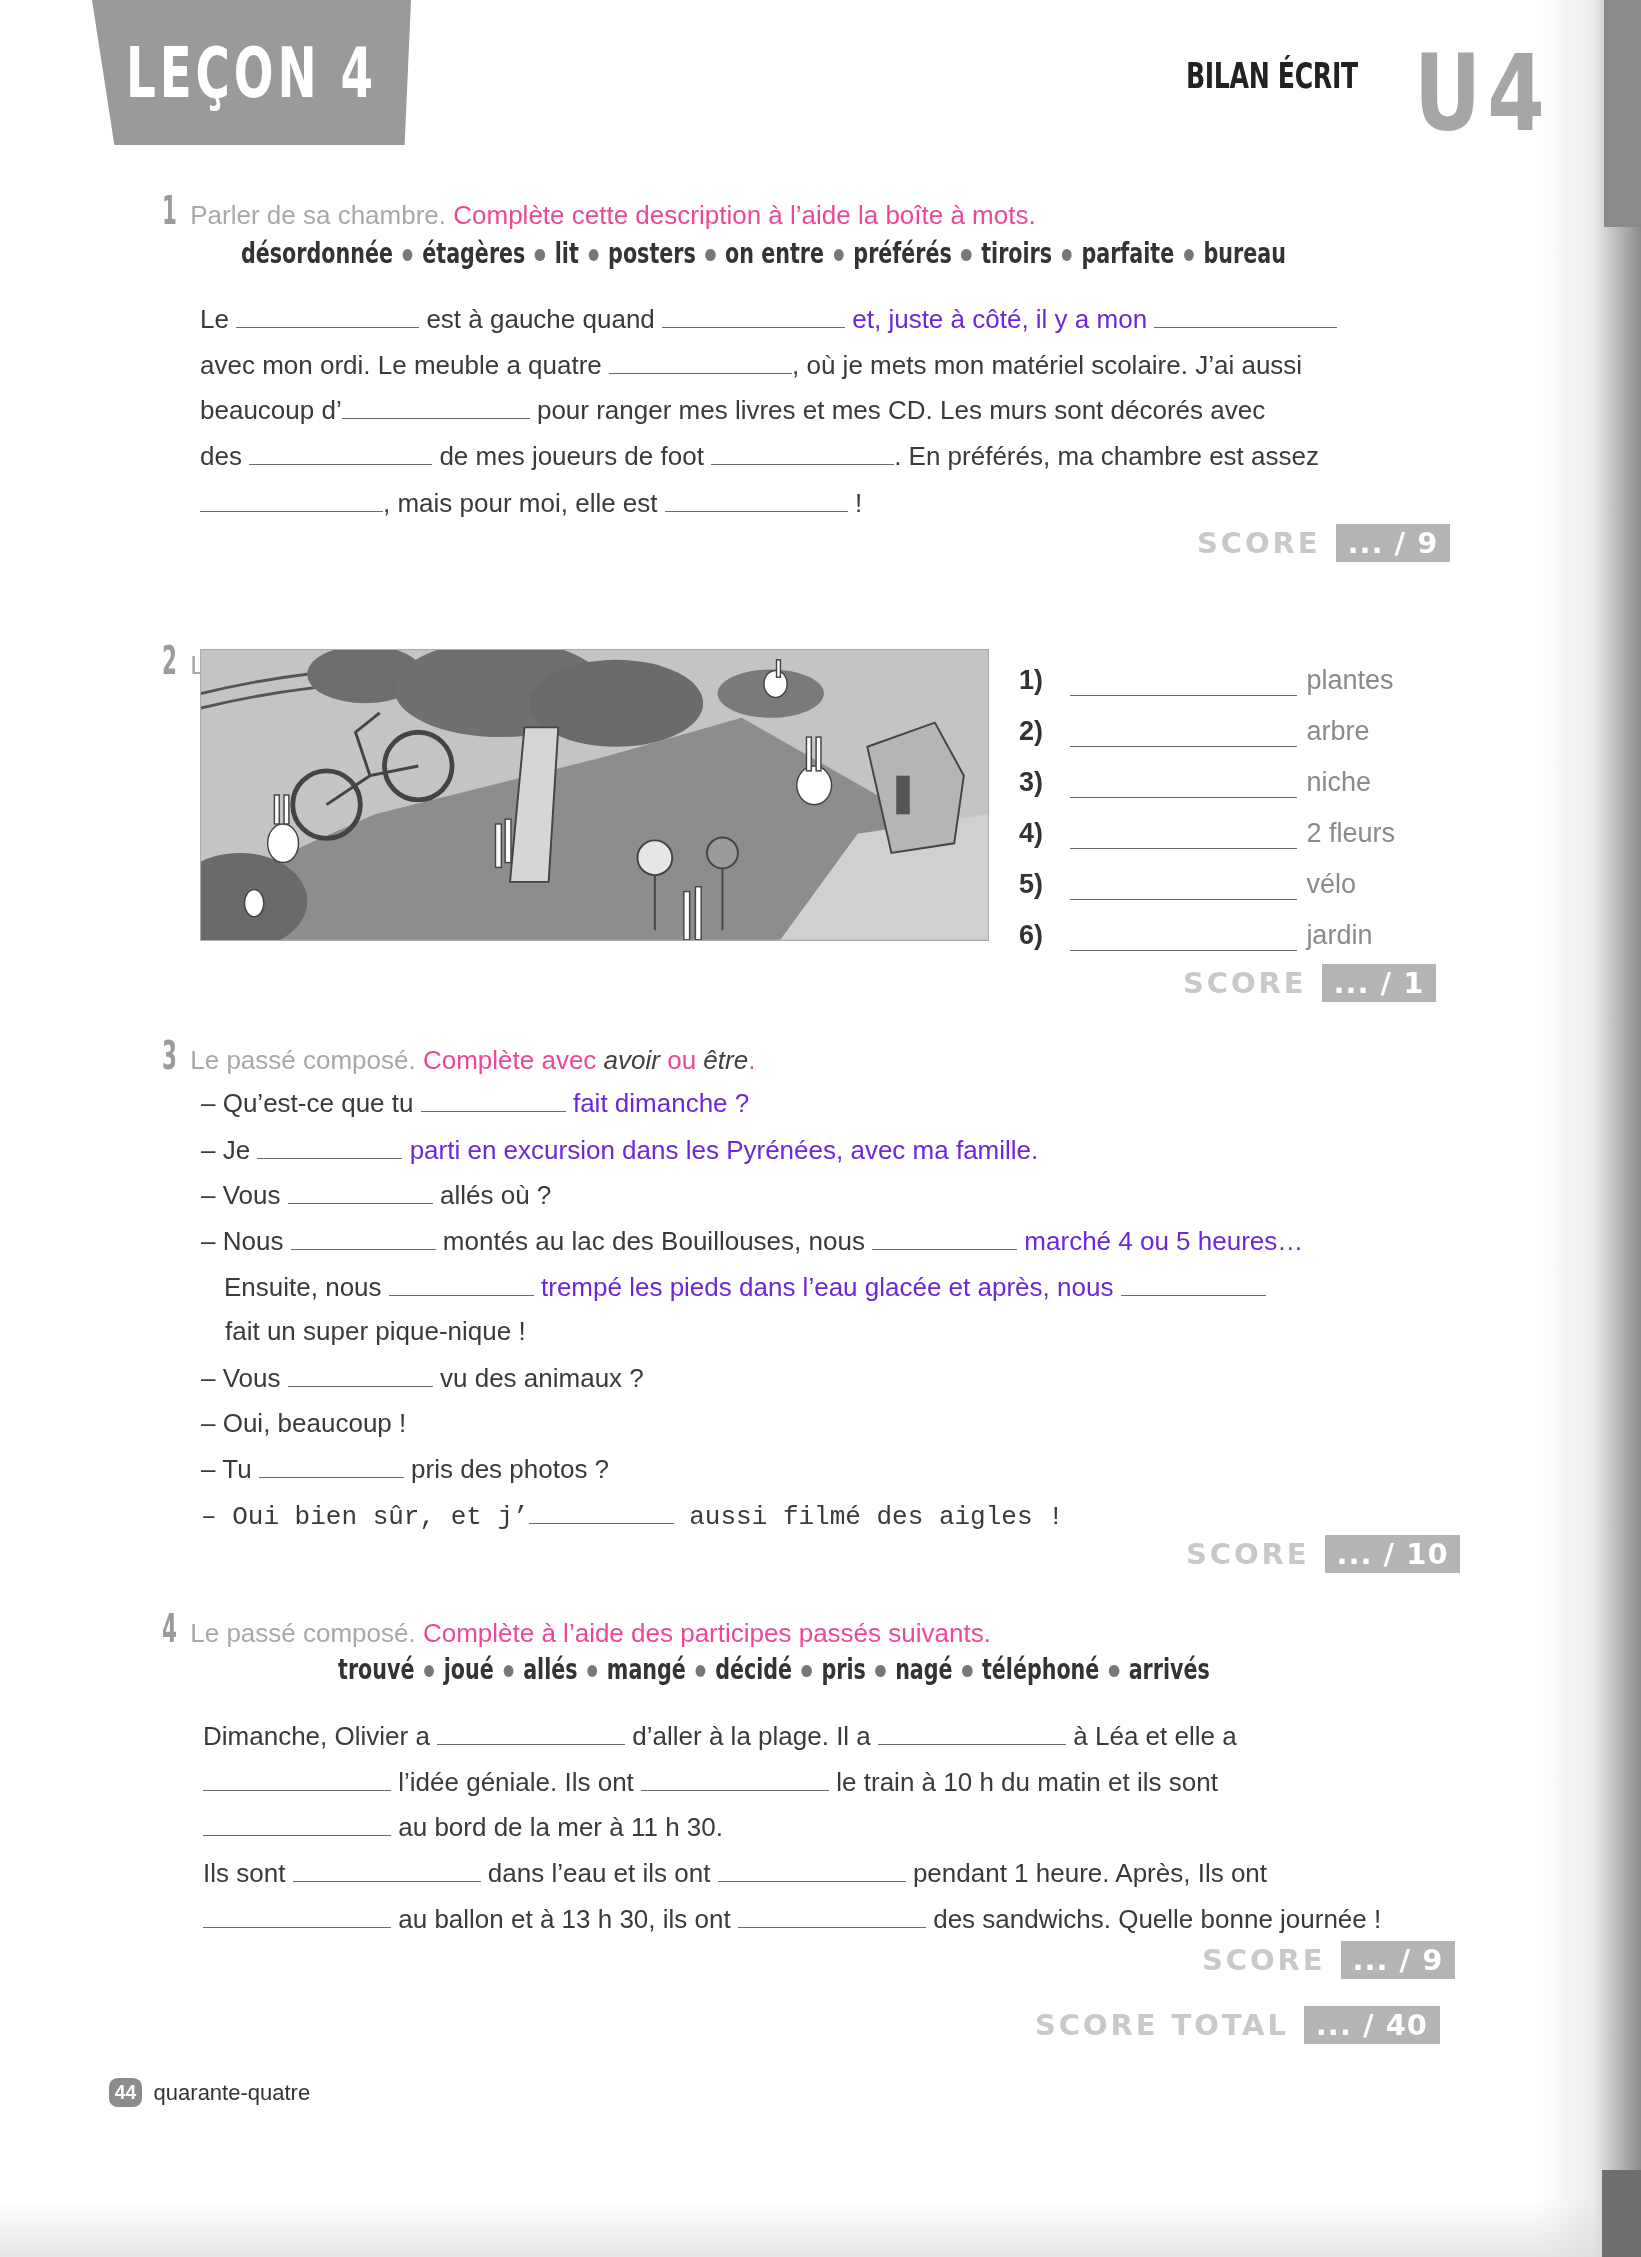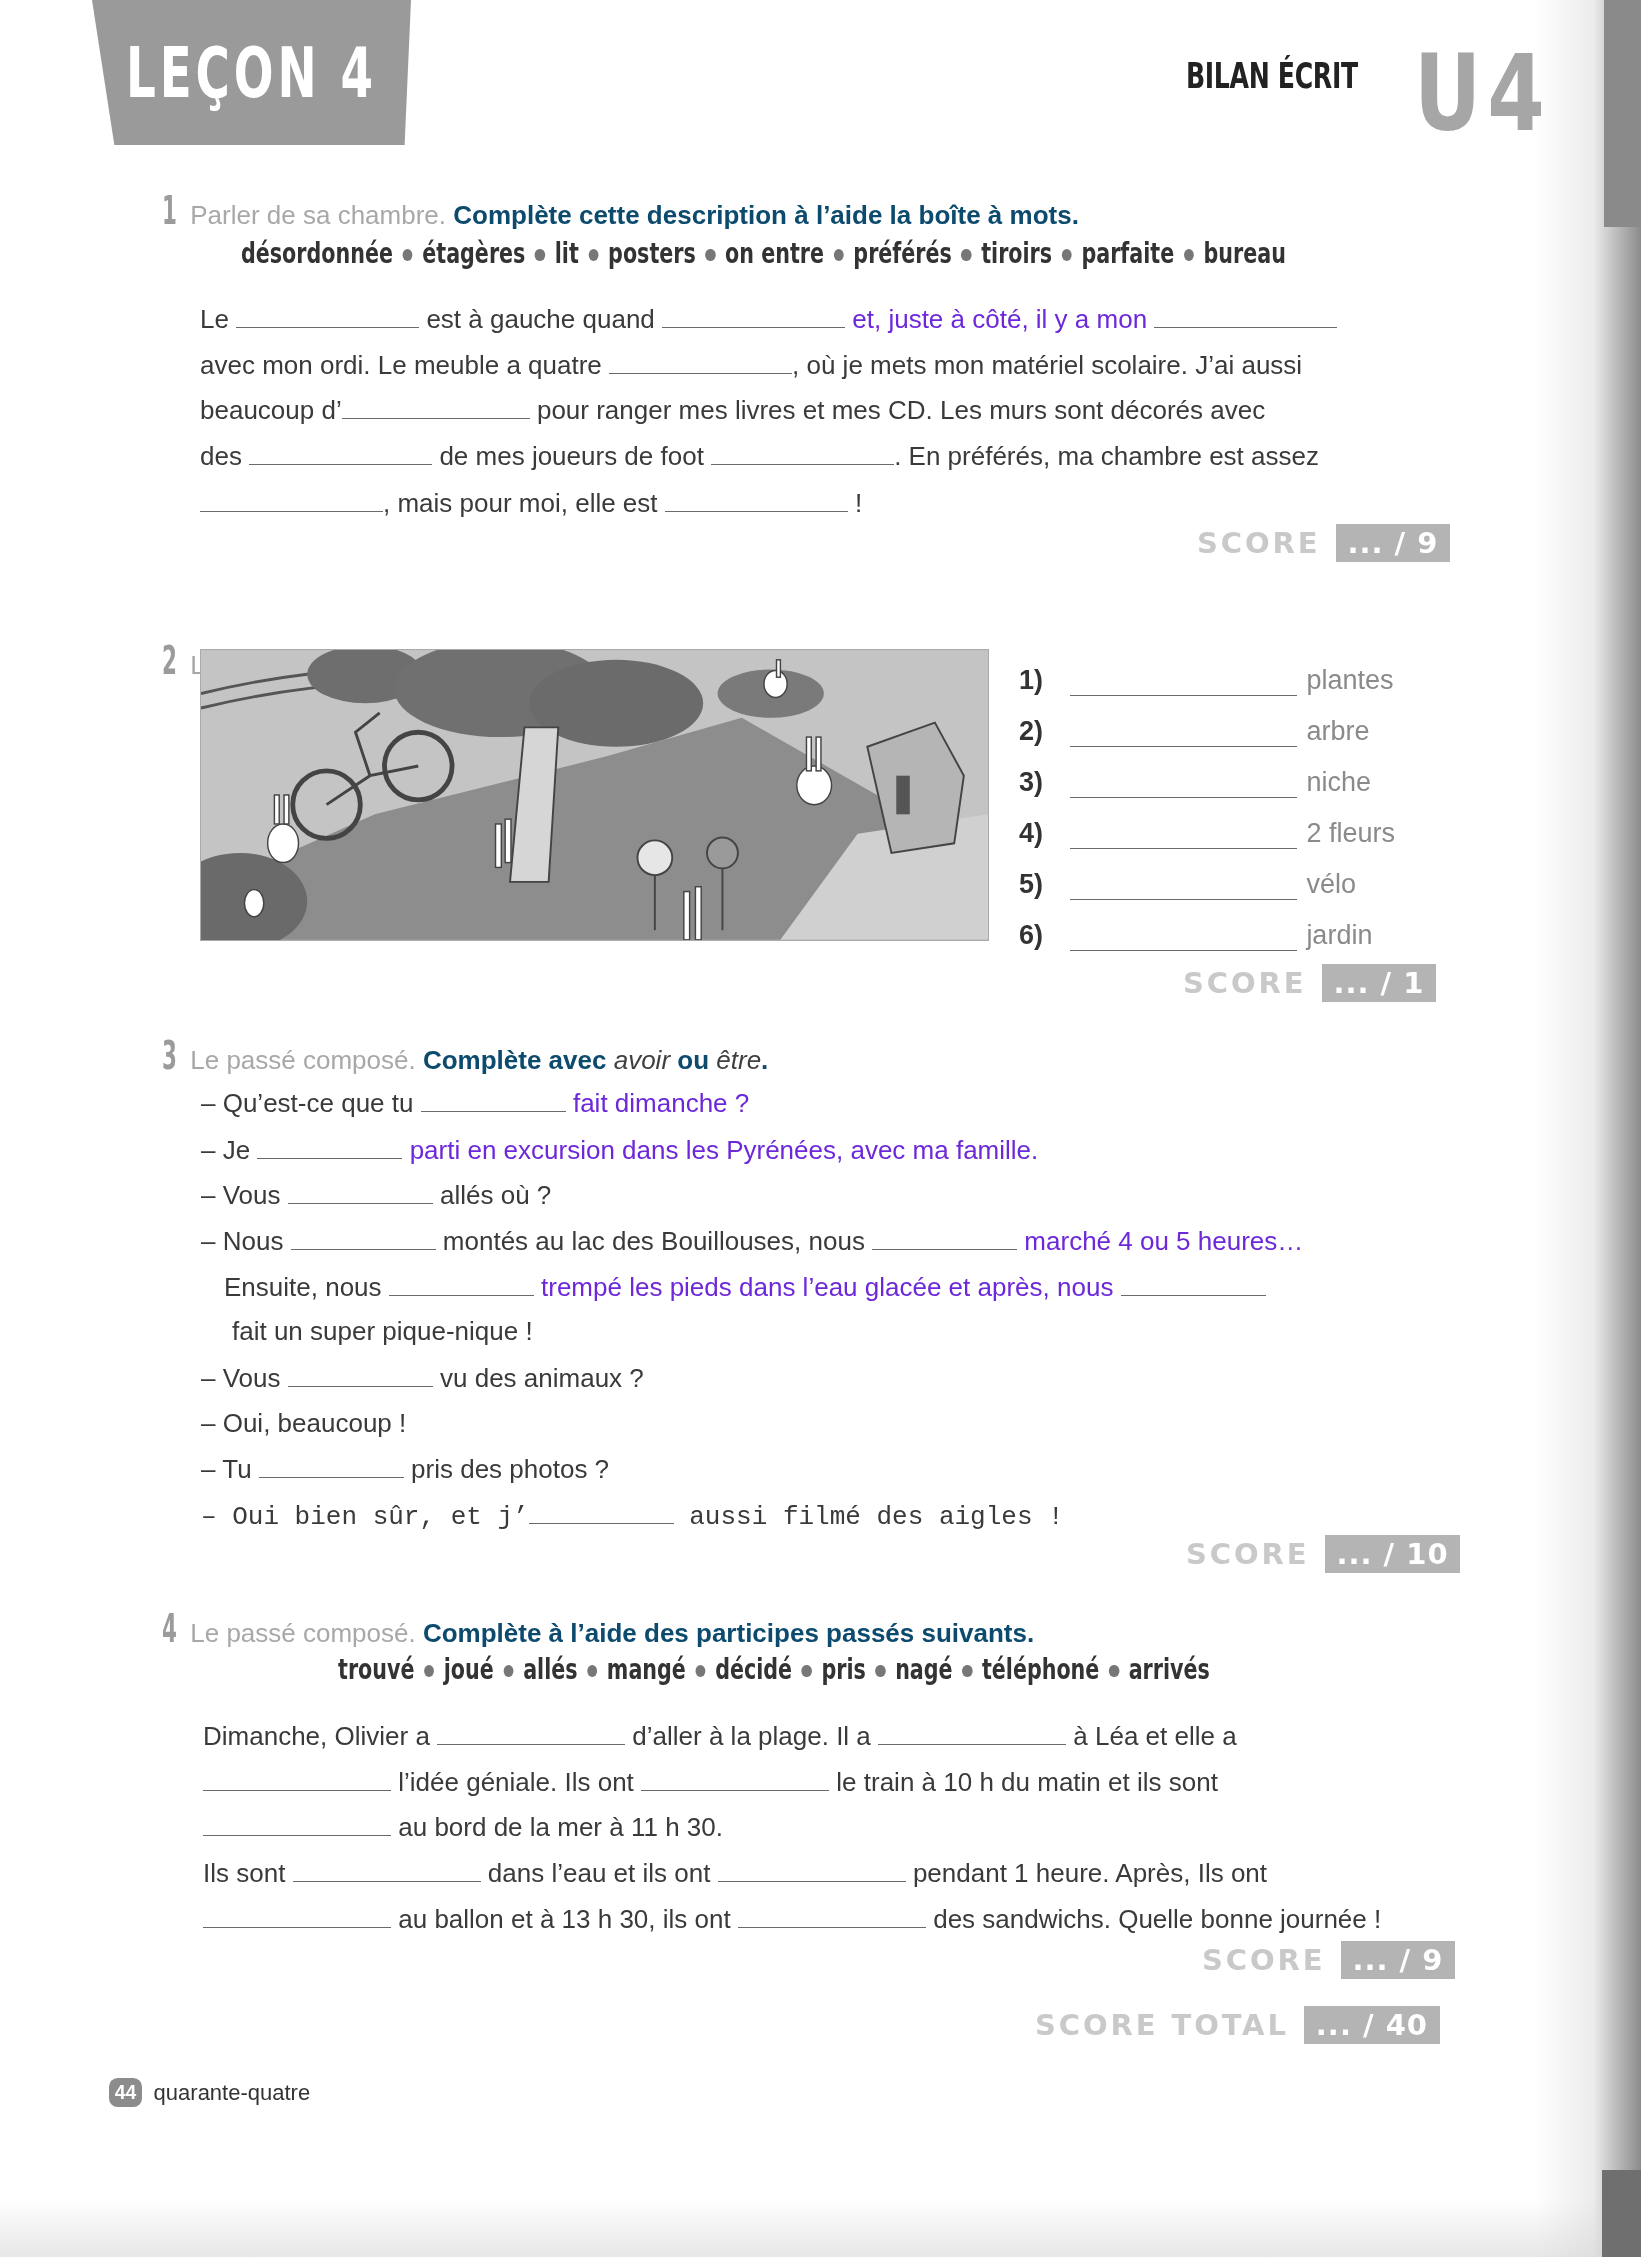--- a/index.html
+++ b/index.html
@@ -22,21 +22,21 @@
   .bilan { left:1186px; top:56px; font-family:"DejaVu Sans", sans-serif; font-weight:bold; font-size:35px;
     color:#222; transform:scaleX(0.72); transform-origin:left center; letter-spacing:-0.5px; }
   .unit { left:1414px; top:41px; font-family:"DejaVu Sans", sans-serif; font-weight:bold; font-size:106px;
     color:#a6a6a6; transform:scaleX(0.78); transform-origin:left top; letter-spacing:7.7px; line-height:1; }
 
   
   .ex-num { font-family:"DejaVu Sans", sans-serif; font-weight:bold; color:#9b9b9b; font-size:39px;
     transform:scaleX(0.55); display:inline-block; transform-origin:left center; width:21px; }
   .ex-head { font-size:26px; white-space:nowrap; }
   .ex-head .cat { color:#a8a8a8; }
-  .ex-head .inst { font-weight:bold; color:#0c4a6e;text-align:center; }
+  .ex-head .inst { font-weight:normal; color:#ec4899;text-align:center; }
   .ex-head .it { font-style:italic; color:#404040; font-weight:normal; }
 
   .wordbox { font-family:"DejaVu Sans Condensed","DejaVu Sans", sans-serif; font-weight:bold; font-size:28px;
     color:#333; white-space:nowrap; transform:scaleX(0.82); transform-origin:left center; }
   .wordbox .dot { display:inline-block; width:12.6px; height:12.6px; border-radius:50%; background:#777; margin:0 11.6px; vertical-align:middle; }
 
   .line { font-size:26px; color:#3a3a3a; white-space:nowrap; line-height:33px; }
   .line .lite { color:#6d28d9; }
   .blank { display:inline-block; border-bottom:1.4px solid #6a6a6a; height:25px; vertical-align:baseline; }
 
@@ -236,21 +236,21 @@
   <span>montés au lac des Bouillouses, nous</span>
   <span class="blank" style="width:145px"></span>
   <span class="lite">marché 4 ou 5 heures…</span>
 </div>
 <div class="abs line" style="left:224px; top:1270px;">
   <span>Ensuite, nous</span>
   <span class="blank" style="width:145px"></span>
   <span class="lite">trempé les pieds dans l’eau glacée et après, nous</span>
   <span class="blank" style="width:145px"></span>
 </div>
-<div class="abs line" style="left:232px; top:1315px;">
+<div class="abs line" style="left:225px; top:1315px;">
   <span>fait un super pique-nique !</span>
 </div>
 <div class="abs line" style="left:201px; top:1361px;">
   <span>– Vous</span>
   <span class="blank" style="width:145px"></span>
   <span>vu des animaux ?</span>
 </div>
 <div class="abs line" style="left:201px; top:1407px;">
   <span>– Oui, beaucoup !</span>
 </div>

